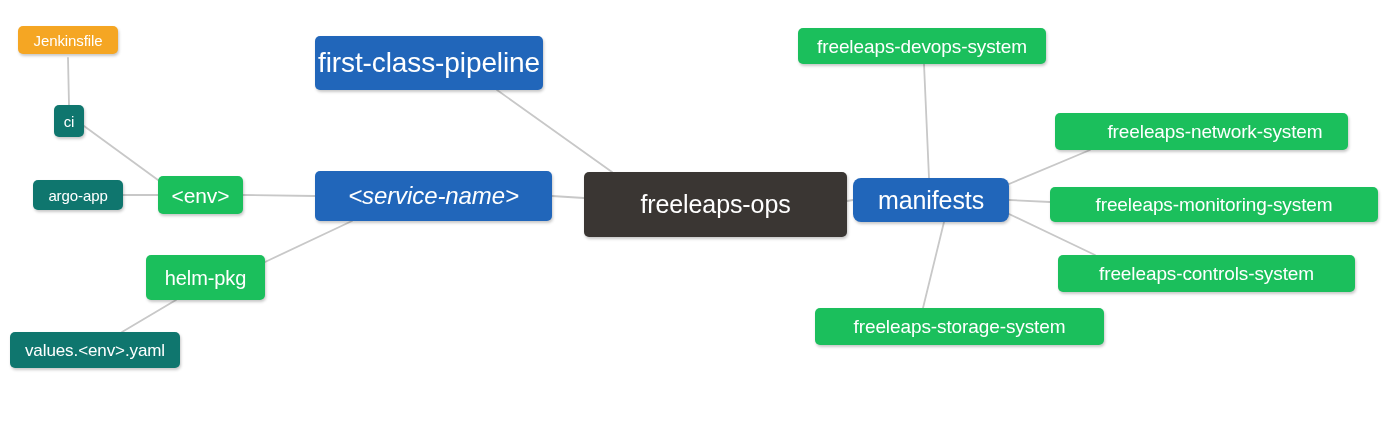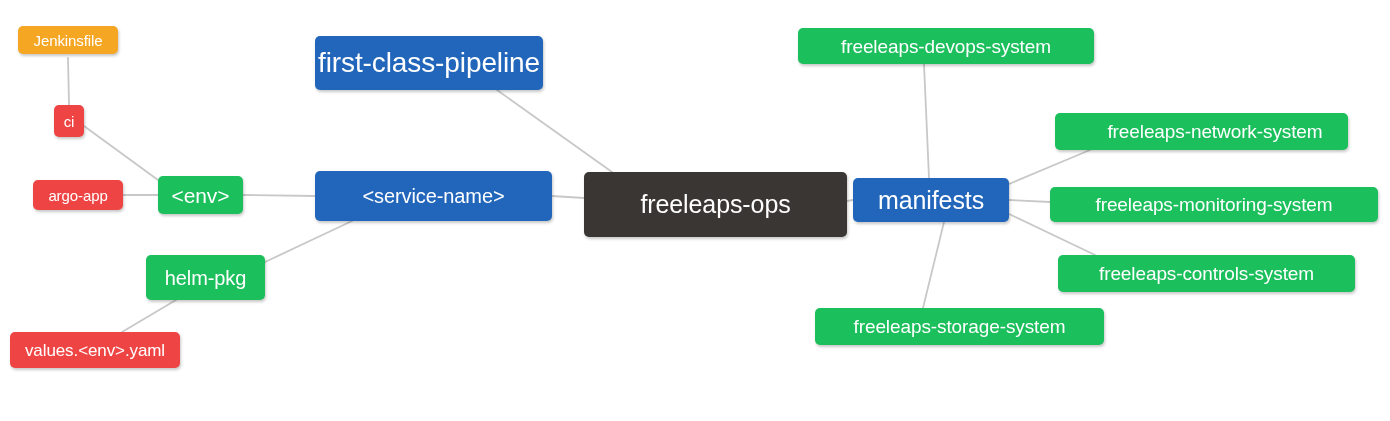--- a/index.html
+++ b/index.html
@@ -40,21 +40,21 @@
     box-shadow: 1px 2px 3px rgba(0,0,0,0.22);
     padding: 0 10px;
     letter-spacing: -0.1px;
   }
   .node-label {
     display: block;
     white-space: nowrap;
   }
   
   .c-orange  { background: #f5a623; }
-  .c-red     { background: #ef4444; }
+  .c-red     { background: #0f766e; }
   .c-green   { background: #1bbf5c; }
   .c-blue    { background: #2166ba; }
   .c-dark    { background: #3a3633; }
 </style>
 </head>
 <body>
 
 <div id="canvas">
   <svg id="edges" viewBox="0 0 1390 421" xmlns="http://www.w3.org/2000/svg">
       <line x1="68" y1="58" x2="69" y2="105" stroke="#c8c8c8" stroke-width="1.8" stroke-linecap="round"></line>
@@ -88,29 +88,29 @@
       <div class="node c-green" style="left: 146px; top: 255px; width: 119px; height: 45px;">
         <span class="node-label" style="font-size: 20px;">helm-pkg</span>
       </div>
       <div class="node c-red" style="left: 10px; top: 332px; width: 170px; height: 36px;">
         <span class="node-label" style="font-size: 17px;">values.&lt;env&gt;.yaml</span>
       </div>
       <div class="node c-blue" style="left: 315px; top: 36px; width: 228px; height: 54px;">
         <span class="node-label" style="font-size: 28px;">first-class-pipeline</span>
       </div>
       <div class="node c-blue" style="left: 315px; top: 171px; width: 237px; height: 50px;">
-        <span class="node-label" style="font-size: 20px;">&lt;service-name&gt;</span>
+        <span class="node-label" style="font-size: 24px; font-style: italic;">&lt;service-name&gt;</span>
       </div>
       <div class="node c-dark" style="left: 584px; top: 172px; width: 263px; height: 65px;">
         <span class="node-label" style="font-size: 25px;">freeleaps-ops</span>
       </div>
-      <div class="node c-blue" style="left: 853px; top: 178px; width: 156px; height: 44px;">
+      <div class="node c-blue" style="left: 853px; top: 178px; width: 156px; height: 44px; border-radius: 8px;">
         <span class="node-label" style="font-size: 25px;">manifests</span>
       </div>
-      <div class="node c-green" style="left: 798px; top: 28px; width: 296px; height: 36px;">
+      <div class="node c-green" style="left: 798px; top: 28px; width: 248px; height: 36px;">
         <span class="node-label" style="font-size: 19px;">freeleaps-devops-system</span>
       </div>
       <div class="node c-green" style="left: 1055px; top: 113px; width: 293px; height: 37px; padding-left: 37px;">
         <span class="node-label" style="font-size: 19px;">freeleaps-network-system</span>
       </div>
       <div class="node c-green" style="left: 1050px; top: 187px; width: 328px; height: 35px; align-items: center;">
         <span class="node-label" style="font-size: 19px;">freeleaps-monitoring-system</span>
       </div>
       <div class="node c-green" style="left: 1058px; top: 255px; width: 297px; height: 37px;">
         <span class="node-label" style="font-size: 19px;">freeleaps-controls-system</span>

